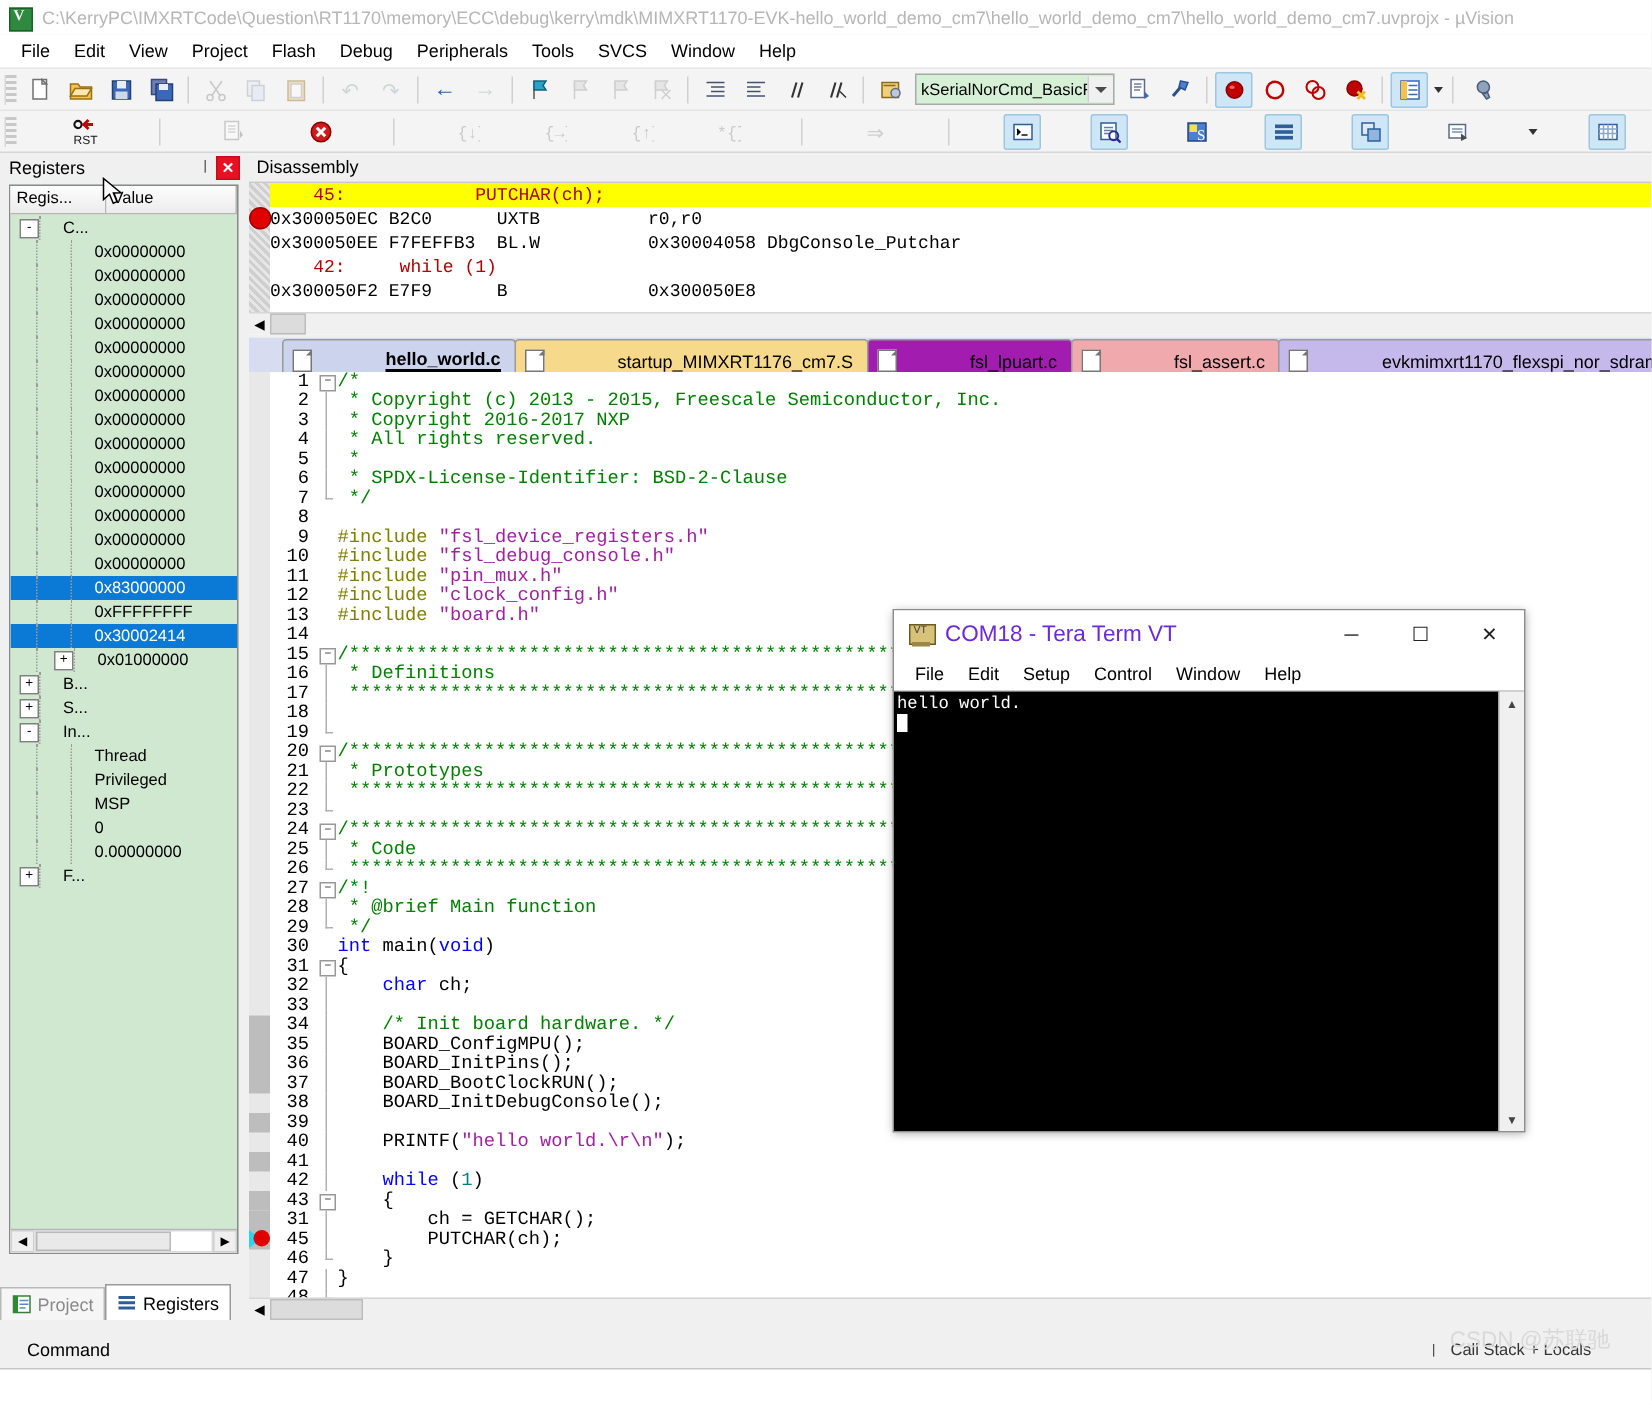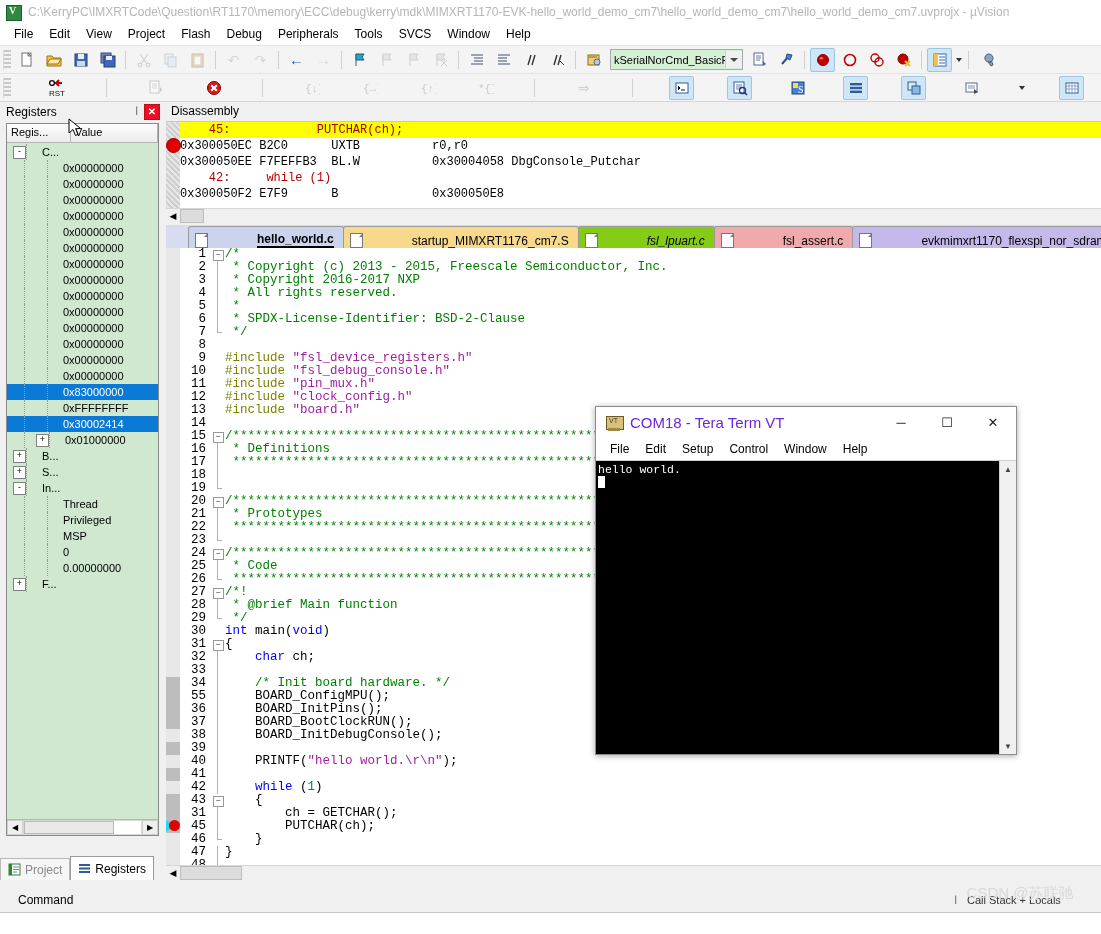--- a/index.html
+++ b/index.html
@@ -762,21 +762,21 @@
     <div class="editor">
       <div class="edtabs" id="edtabs">
           <div class="etab act" style="background: rgb(204, 211, 236);">
             <span class="fi"></span>
             <span class="lbl">hello_world.c</span>
           </div>
           <div class="etab" style="background: rgb(246, 217, 138);">
             <span class="fi"></span>
             <span class="lbl">startup_MIMXRT1176_cm7.S</span>
           </div>
-          <div class="etab" style="background: #84cc16; font-style: italic;">
+          <div class="etab" style="background: #a21caf;">
             <span class="fi"></span>
             <span class="lbl">fsl_lpuart.c</span>
           </div>
           <div class="etab" style="background: rgb(240, 169, 173);">
             <span class="fi"></span>
             <span class="lbl">fsl_assert.c</span>
           </div>
           <div class="etab" style="background: rgb(196, 185, 234);">
             <span class="fi"></span>
             <span class="lbl">evkmimxrt1170_flexspi_nor_sdram.ini</span>
@@ -823,21 +823,21 @@
             <div class="cl"><span class="ln">25</span><span class="fold"><span class="vb"></span></span><span class="code"><span class="cmt"> * Code</span></span></div>
             <div class="cl"><span class="ln">26</span><span class="fold"><span class="eb"></span><span class="ebh"></span></span><span class="code"><span class="cmt"> ******************************************************************************/</span></span></div>
             <div class="cl"><span class="ln">27</span><span class="fold"><span class="box">−</span></span><span class="code"><span class="cmt">/*!</span></span></div>
             <div class="cl"><span class="ln">28</span><span class="fold"><span class="vb"></span></span><span class="code"><span class="cmt"> * @brief Main function</span></span></div>
             <div class="cl"><span class="ln">29</span><span class="fold"><span class="eb"></span><span class="ebh"></span></span><span class="code"><span class="cmt"> */</span></span></div>
             <div class="cl"><span class="ln">30</span><span class="fold"></span><span class="code"><span class="kw">int</span><span> main(</span><span class="kw">void</span><span>)</span></span></div>
             <div class="cl"><span class="ln">31</span><span class="fold"><span class="box">−</span></span><span class="code"><span>{</span></span></div>
             <div class="cl"><span class="ln">32</span><span class="fold"><span class="vb"></span></span><span class="code"><span>    </span><span class="kw">char</span><span> ch;</span></span></div>
             <div class="cl"><span class="ln">33</span><span class="fold"><span class="vb"></span></span><span class="code"></span></div>
             <div class="cl"><span class="ln">34</span><span class="fold"><span class="vb"></span></span><span class="code"><span>    </span><span class="cmt">/* Init board hardware. */</span></span></div>
-            <div class="cl"><span class="ln">55</span><span class="fold"><span class="vb"></span></span><span class="code"><span>    BOARD_ConfigMPU();</span></span></div>
+            <div class="cl"><span class="ln">35</span><span class="fold"><span class="vb"></span></span><span class="code"><span>    BOARD_ConfigMPU();</span></span></div>
             <div class="cl"><span class="ln">36</span><span class="fold"><span class="vb"></span></span><span class="code"><span>    BOARD_InitPins();</span></span></div>
             <div class="cl"><span class="ln">37</span><span class="fold"><span class="vb"></span></span><span class="code"><span>    BOARD_BootClockRUN();</span></span></div>
             <div class="cl"><span class="ln">38</span><span class="fold"><span class="vb"></span></span><span class="code"><span>    BOARD_InitDebugConsole();</span></span></div>
             <div class="cl"><span class="ln">39</span><span class="fold"><span class="vb"></span></span><span class="code"></span></div>
             <div class="cl"><span class="ln">40</span><span class="fold"><span class="vb"></span></span><span class="code"><span>    PRINTF(</span><span class="str">"hello world.\r\n"</span><span>);</span></span></div>
             <div class="cl"><span class="ln">41</span><span class="fold"><span class="vb"></span></span><span class="code"></span></div>
             <div class="cl"><span class="ln">42</span><span class="fold"><span class="vb"></span></span><span class="code"><span>    </span><span class="kw">while</span><span> (</span><span class="teal">1</span><span>)</span></span></div>
             <div class="cl"><span class="ln">43</span><span class="fold"><span class="box">−</span></span><span class="code"><span>    {</span></span></div>
             <div class="cl"><span class="ln">31</span><span class="fold"><span class="vb"></span></span><span class="code"><span>        ch = GETCHAR();</span></span></div>
             <div class="cl"><span class="ln">45</span><span class="fold"><span class="vb"></span></span><span class="code"><span>        PUTCHAR(ch);</span></span></div>

